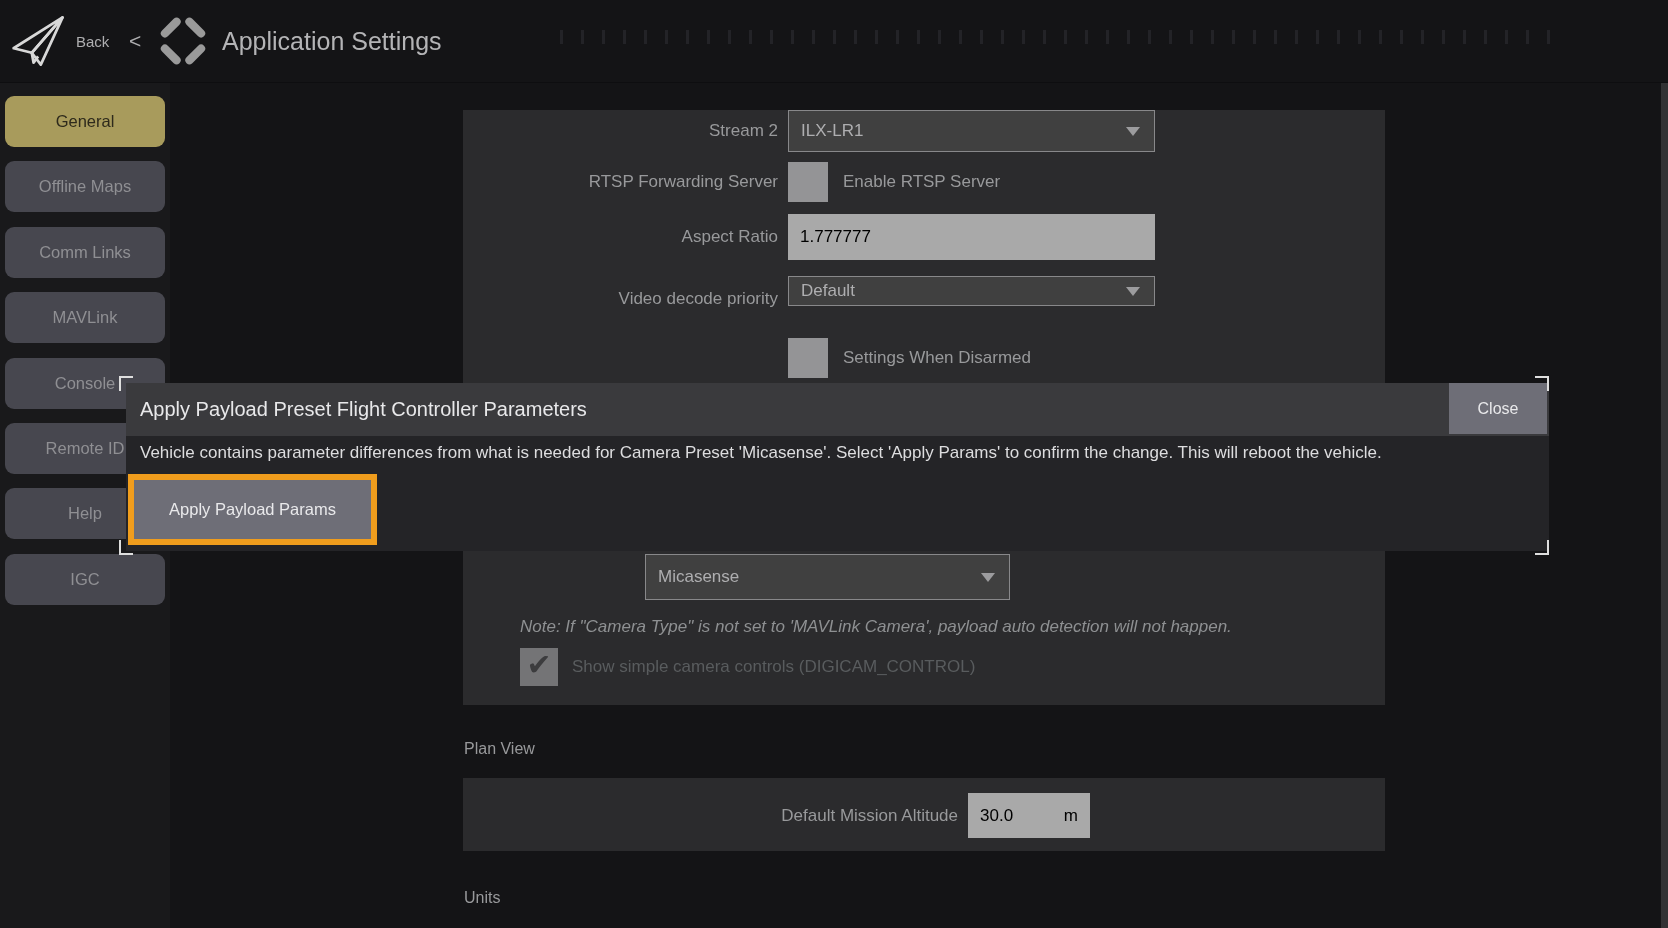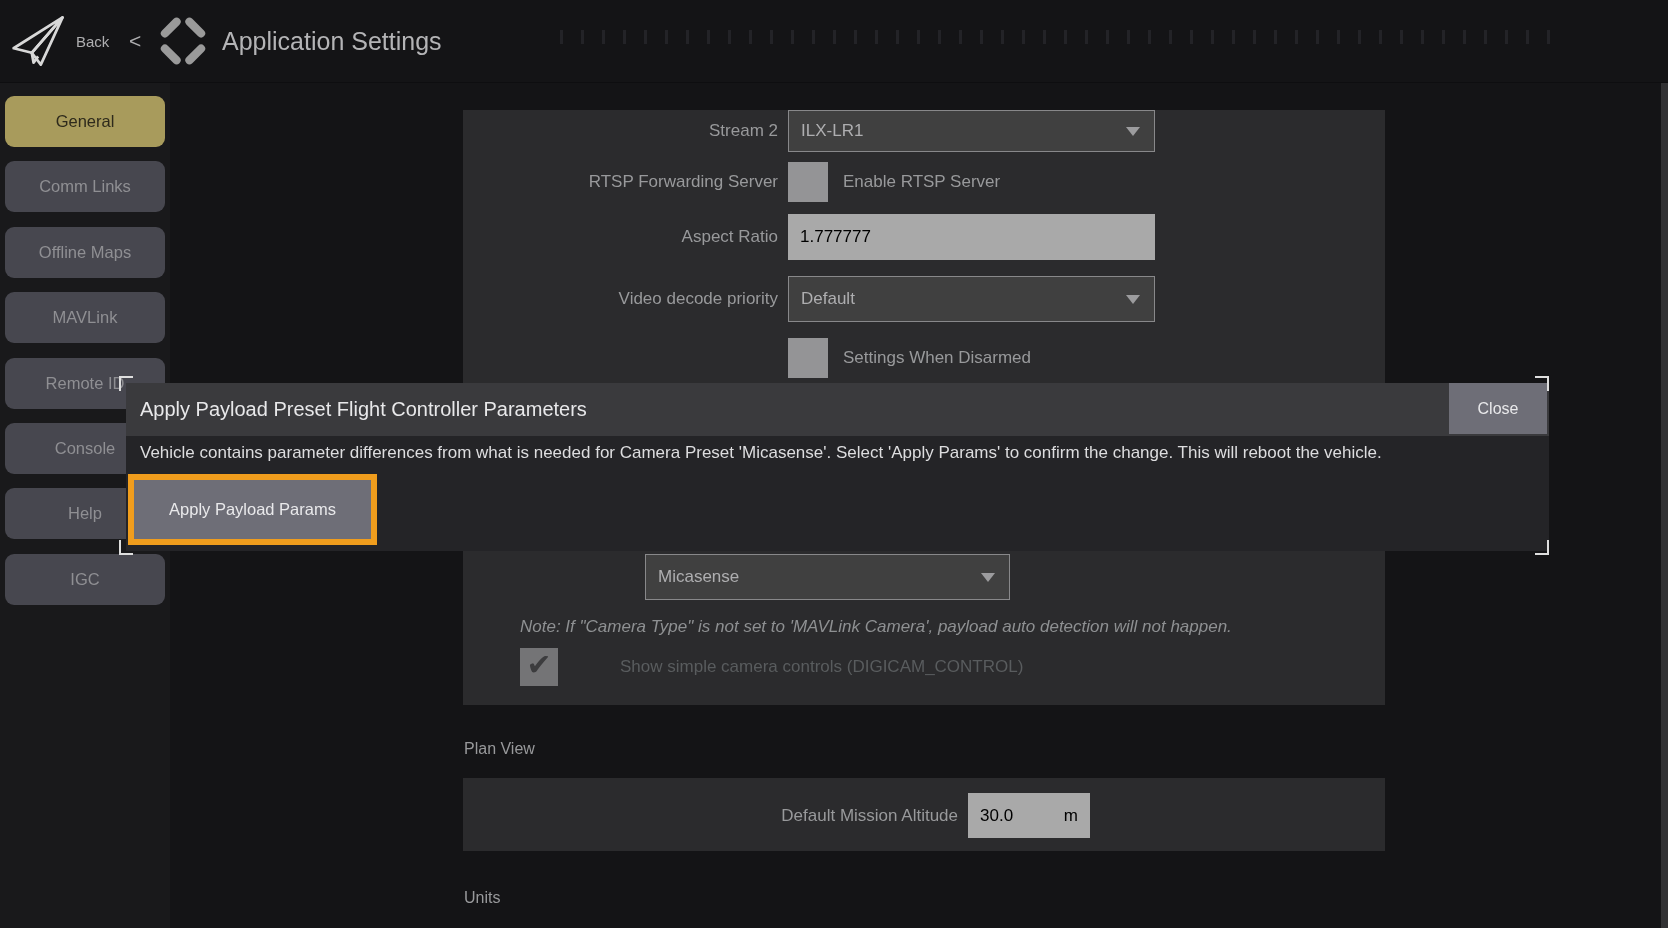--- a/index.html
+++ b/index.html
@@ -34,21 +34,21 @@
   .combo .caret{position:absolute;right:14px;top:50%;margin-top:-4px;width:0;height:0;
     border-left:7px solid transparent;border-right:7px solid transparent;border-top:9px solid #9c9c9e;}
   .lightfield{position:absolute;background:#a9a9a9;color:#000000;font-size:17px;
     display:flex;align-items:center;padding-left:12px;}
   .checkbox{position:absolute;width:40px;height:40px;background:#949496;}
   .check-label{position:absolute;color:#98999b;font-size:17px;display:flex;align-items:center;}
   .section-heading{position:absolute;color:#98999b;font-size:16px;}
   .note-text{position:absolute;color:#8e9092;font-size:17px;font-style:italic;}
   .checkbox.disabled{width:38px;height:38px;background:#747476;color:#3c3c3e;
     font-size:30px;line-height:34px;text-align:center;font-weight:bold;}
-  .check-label.dim{color:#595c5e;margin-left:48px;}
+  .check-label.dim{color:#595c5e;}
   .unit{position:absolute;right:12px;top:0;height:100%;display:flex;align-items:center;}
   .scrollbar{position:absolute;left:1661px;top:83px;width:7px;height:845px;background:#323234;}
 
   
   .dialog{position:absolute;left:126px;top:383px;width:1423px;height:168px;background:#242427;z-index:10;}
   .dialog-titlebar{position:absolute;left:0;top:0;width:100%;height:53px;background:#3a3a3d;}
   .dialog-title{position:absolute;left:14px;top:0;height:53px;line-height:53px;color:#e8e8ea;font-size:20px;}
   .close-btn{position:absolute;right:2px;top:0;width:98px;height:51px;background:#6e6e77;
     color:#e9e9eb;font-size:16px;display:flex;align-items:center;justify-content:center;}
   .dialog-message{position:absolute;left:14px;top:60px;width:1400px;color:#dddddf;font-size:17px;}
@@ -84,25 +84,25 @@
         <line x1="39.5" y1="30.5" x2="29.5" y2="40.5"></line>
       </g>
     </svg>
     <span class="page-title">Application Settings</span>
     <div class="tickline"></div>
   </div>
 
   <div class="sidebar-col">
     <div class="sidebar-list" id="sidebar-list">
         <div class="sbtn selected">General</div>
+        <div class="sbtn">Offline Maps</div>
         <div class="sbtn">Comm Links</div>
-        <div class="sbtn">Offline Maps</div>
         <div class="sbtn">MAVLink</div>
+        <div class="sbtn">Console</div>
         <div class="sbtn">Remote ID</div>
-        <div class="sbtn">Console</div>
         <div class="sbtn">Help</div>
         <div class="sbtn">IGC</div>
       </div>
   </div>
 
   <div class="panel panel-video"></div>
 
   <div class="row-label" style="left:478px;top:110px;width:300px;line-height:42px;">Stream 2</div>
   <div class="combo" style="left:788px;top:110px;width:367px;height:42px;">
     <span>ILX-LR1</span>
@@ -112,21 +112,21 @@
   <div class="row-label" style="left:478px;top:162px;width:300px;line-height:40px;">RTSP Forwarding Server</div>
   <div class="checkbox" style="left:788px;top:162px;"></div>
   <div class="check-label" style="left:843px;top:162px;height:40px;">Enable RTSP Server</div>
 
   <div class="row-label" style="left:478px;top:214px;width:300px;line-height:46px;">Aspect Ratio</div>
   <div class="lightfield" style="left:788px;top:214px;width:367px;height:46px;">
     <span>1.777777</span>
   </div>
 
   <div class="row-label" style="left:478px;top:276px;width:300px;line-height:46px;">Video decode priority</div>
-  <div class="combo" style="left:788px;top:276px;width:367px;height:46px;">
+  <div class="combo" style="left:788px;top:276px;width:367px;height:30px;">
     <span>Default</span>
     <span class="caret"></span>
   </div>
 
   <div class="checkbox" style="left:788px;top:338px;"></div>
   <div class="check-label" style="left:843px;top:338px;height:40px;">Settings When Disarmed</div>
 
   <div class="panel panel-camera"></div>
 
   <div class="combo" style="left:645px;top:554px;width:365px;height:46px;">

